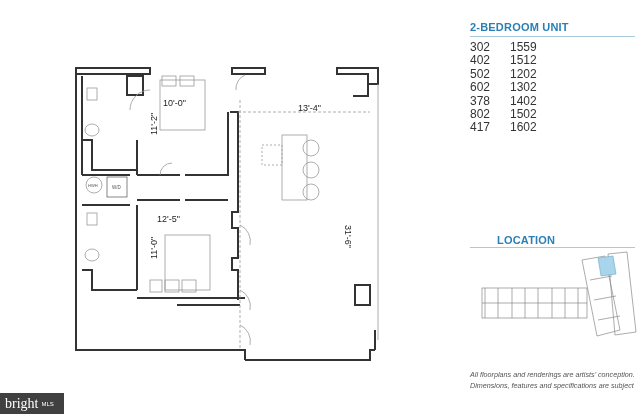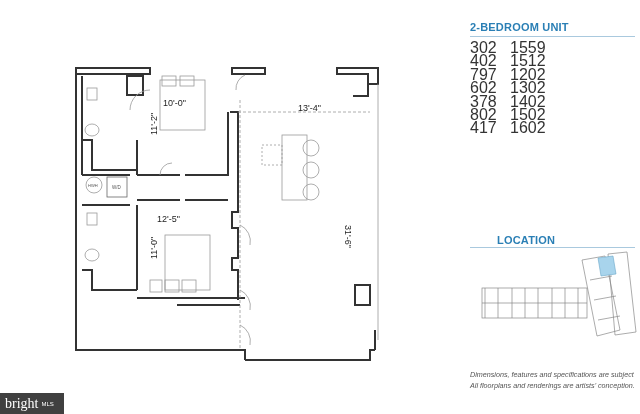--- a/index.html
+++ b/index.html
@@ -1,21 +1,21 @@
 <!DOCTYPE html>
 <html><head>
 <meta charset="utf-8">
 <style>
   html, body { margin:0; padding:0; }
   body { width:640px; height:414px; background:#ffffff; position:relative; overflow:hidden; font-family:"Liberation Sans", sans-serif; }
   .plan { position:absolute; left:0; top:0; width:460px; height:414px; }
   .side { position:absolute; left:470px; top:0; width:170px; height:350px; }
   .hdr { position:absolute; left:0; font-weight:bold; font-size:11px; color:#2a7fb5; letter-spacing:0.2px; }
   .rule { position:absolute; left:0; width:165px; height:1px; background:#a9c9de; }
-  .units { position:absolute; left:0; top:41px; font-size:16px; color:#333; line-height:13.4px; }
+  .units { position:absolute; left:0; top:41px; font-size:12px; color:#333; line-height:13.4px; }
   .units .row { display:flex; }
   .units .c1 { width:40px; }
   .note { position:absolute; left:0; top:369px; width:170px; font-size:7.2px; font-style:italic; color:#555; line-height:11px; }
   .dim { font-size:9px; fill:#222; font-family:"Liberation Sans", sans-serif; }
   .logo { position:absolute; left:0; top:393px; width:64px; height:21px; background:#404040; color:#fff; font-family:"Liberation Serif", serif; font-size:14px; display:flex; align-items:center; padding-left:5px; box-sizing:border-box; }
   .logo small { font-family:"Liberation Sans", sans-serif; font-size:6px; margin-left:3px; }
   .keymap { position:absolute; left:0; top:250px; width:170px; height:90px; }
 </style>
 </head>
 <body>
@@ -97,21 +97,21 @@
   <div class="units">
     <div class="row">
         <span class="c1">302</span>
         <span>1559</span>
       </div>
     <div class="row">
         <span class="c1">402</span>
         <span>1512</span>
       </div>
     <div class="row">
-        <span class="c1">797</span>
+        <span class="c1">502</span>
         <span>1202</span>
       </div>
     <div class="row">
         <span class="c1">602</span>
         <span>1302</span>
       </div>
     <div class="row">
         <span class="c1">378</span>
         <span>1402</span>
       </div>
@@ -135,21 +135,21 @@
         <path d="M15 38 V68 M28 38 V68 M42 38 V68 M55 38 V68 M68 38 V68 M82 38 V68 M95 38 V68 M108 38 V68"></path>
         <path d="M112 10 L135 6 L150 80 L127 86 Z"></path>
         <path d="M138 4 L157 2 L166 82 L145 85 Z"></path>
         <path d="M120 30 L142 26 M124 50 L146 46 M128 70 L150 66"></path>
       </g>
       <path d="M128 8 L143 6 L146 24 L131 26 Z" fill="#a8d4ec" stroke="#6aa7c9" stroke-width="0.6"></path>
     </svg>
   </div>
 
   <div class="note">
+    <div>All floorplans and renderings are artists' conception.</div>
     <div>Dimensions, features and specifications are subject</div>
-    <div>All floorplans and renderings are artists' conception.</div>
   </div>
 </div>
 
 <div class="logo">
   <span>bright</span>
     <small>MLS</small>
 </div>
 
 </body></html>

